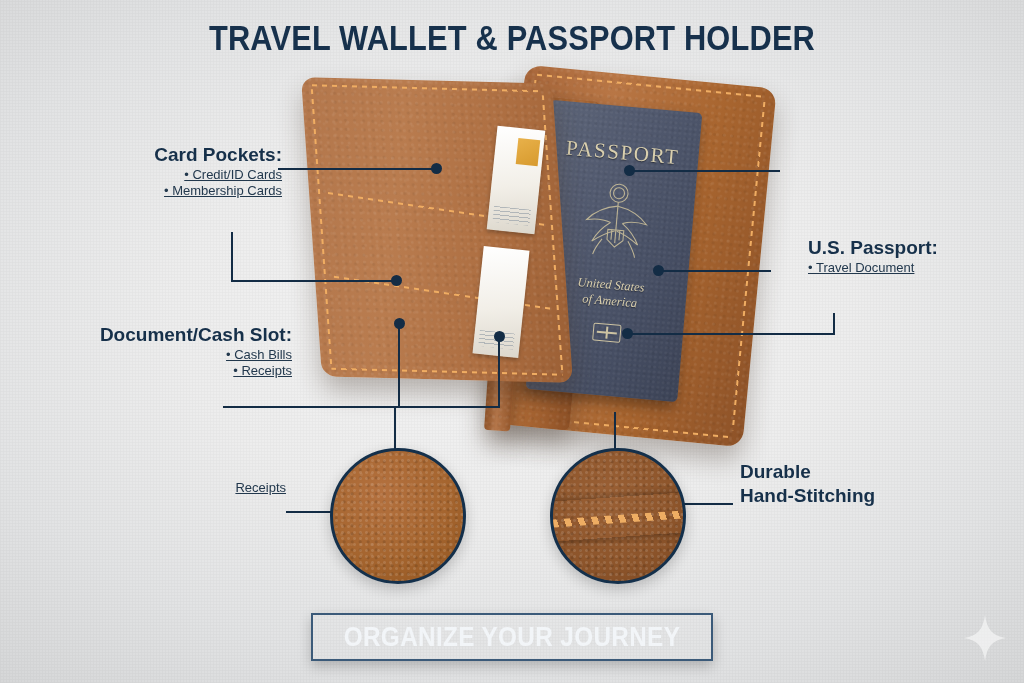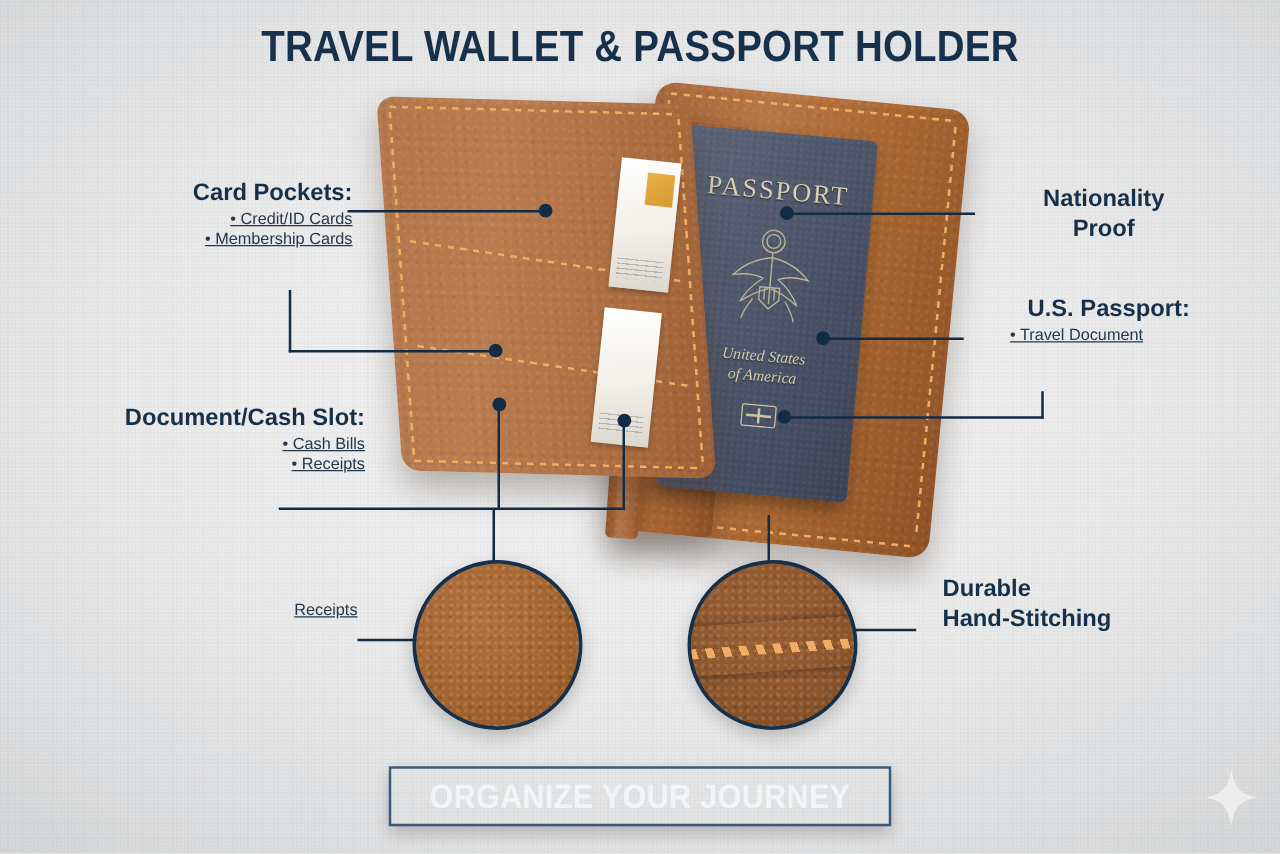--- a/index.html
+++ b/index.html
@@ -41,21 +41,20 @@
     transform-origin: center top;
     white-space: nowrap;
   }
 
   
   .ann { position: absolute; color: #16304a; line-height: 1.26; }
   .ann .hd {
     font-size: 19px;
     font-weight: bold;
     white-space: nowrap;
-    margin-left: 14px;
   }
   .ann .li {
     font-size: 13px;
     font-weight: normal;
     color: #22384d;
     white-space: nowrap;
     text-decoration: underline;
   }
   .ann.r { text-align: right; }
   .ann.l { text-align: left; }
@@ -380,24 +379,20 @@
   <div class="ann r" style="left:30px; top:323px; width:262px;">
     <div class="hd">Document/Cash Slot:</div>
     <div class="li">• Cash Bills</div>
     <div class="li">• Receipts</div>
   </div>
 
   <div class="ann r" style="left:10px; top:480px; width:276px;">
     <div class="li">Receipts</div>
   </div>
 
-  <div class="ann c" style="left:786px; top:148px; width:180px;">
-    <div class="hd">Nationality</div>
-    <div class="hd">Proof</div>
-  </div>
 
   <div class="ann l" style="left:808px; top:236px; width:220px;">
     <div class="hd">U.S. Passport:</div>
     <div class="li">• Travel Document</div>
   </div>
 
   <div class="ann l" style="left:740px; top:460px; width:250px;">
     <div class="hd">Durable</div>
     <div class="hd">Hand-Stitching</div>
   </div>

